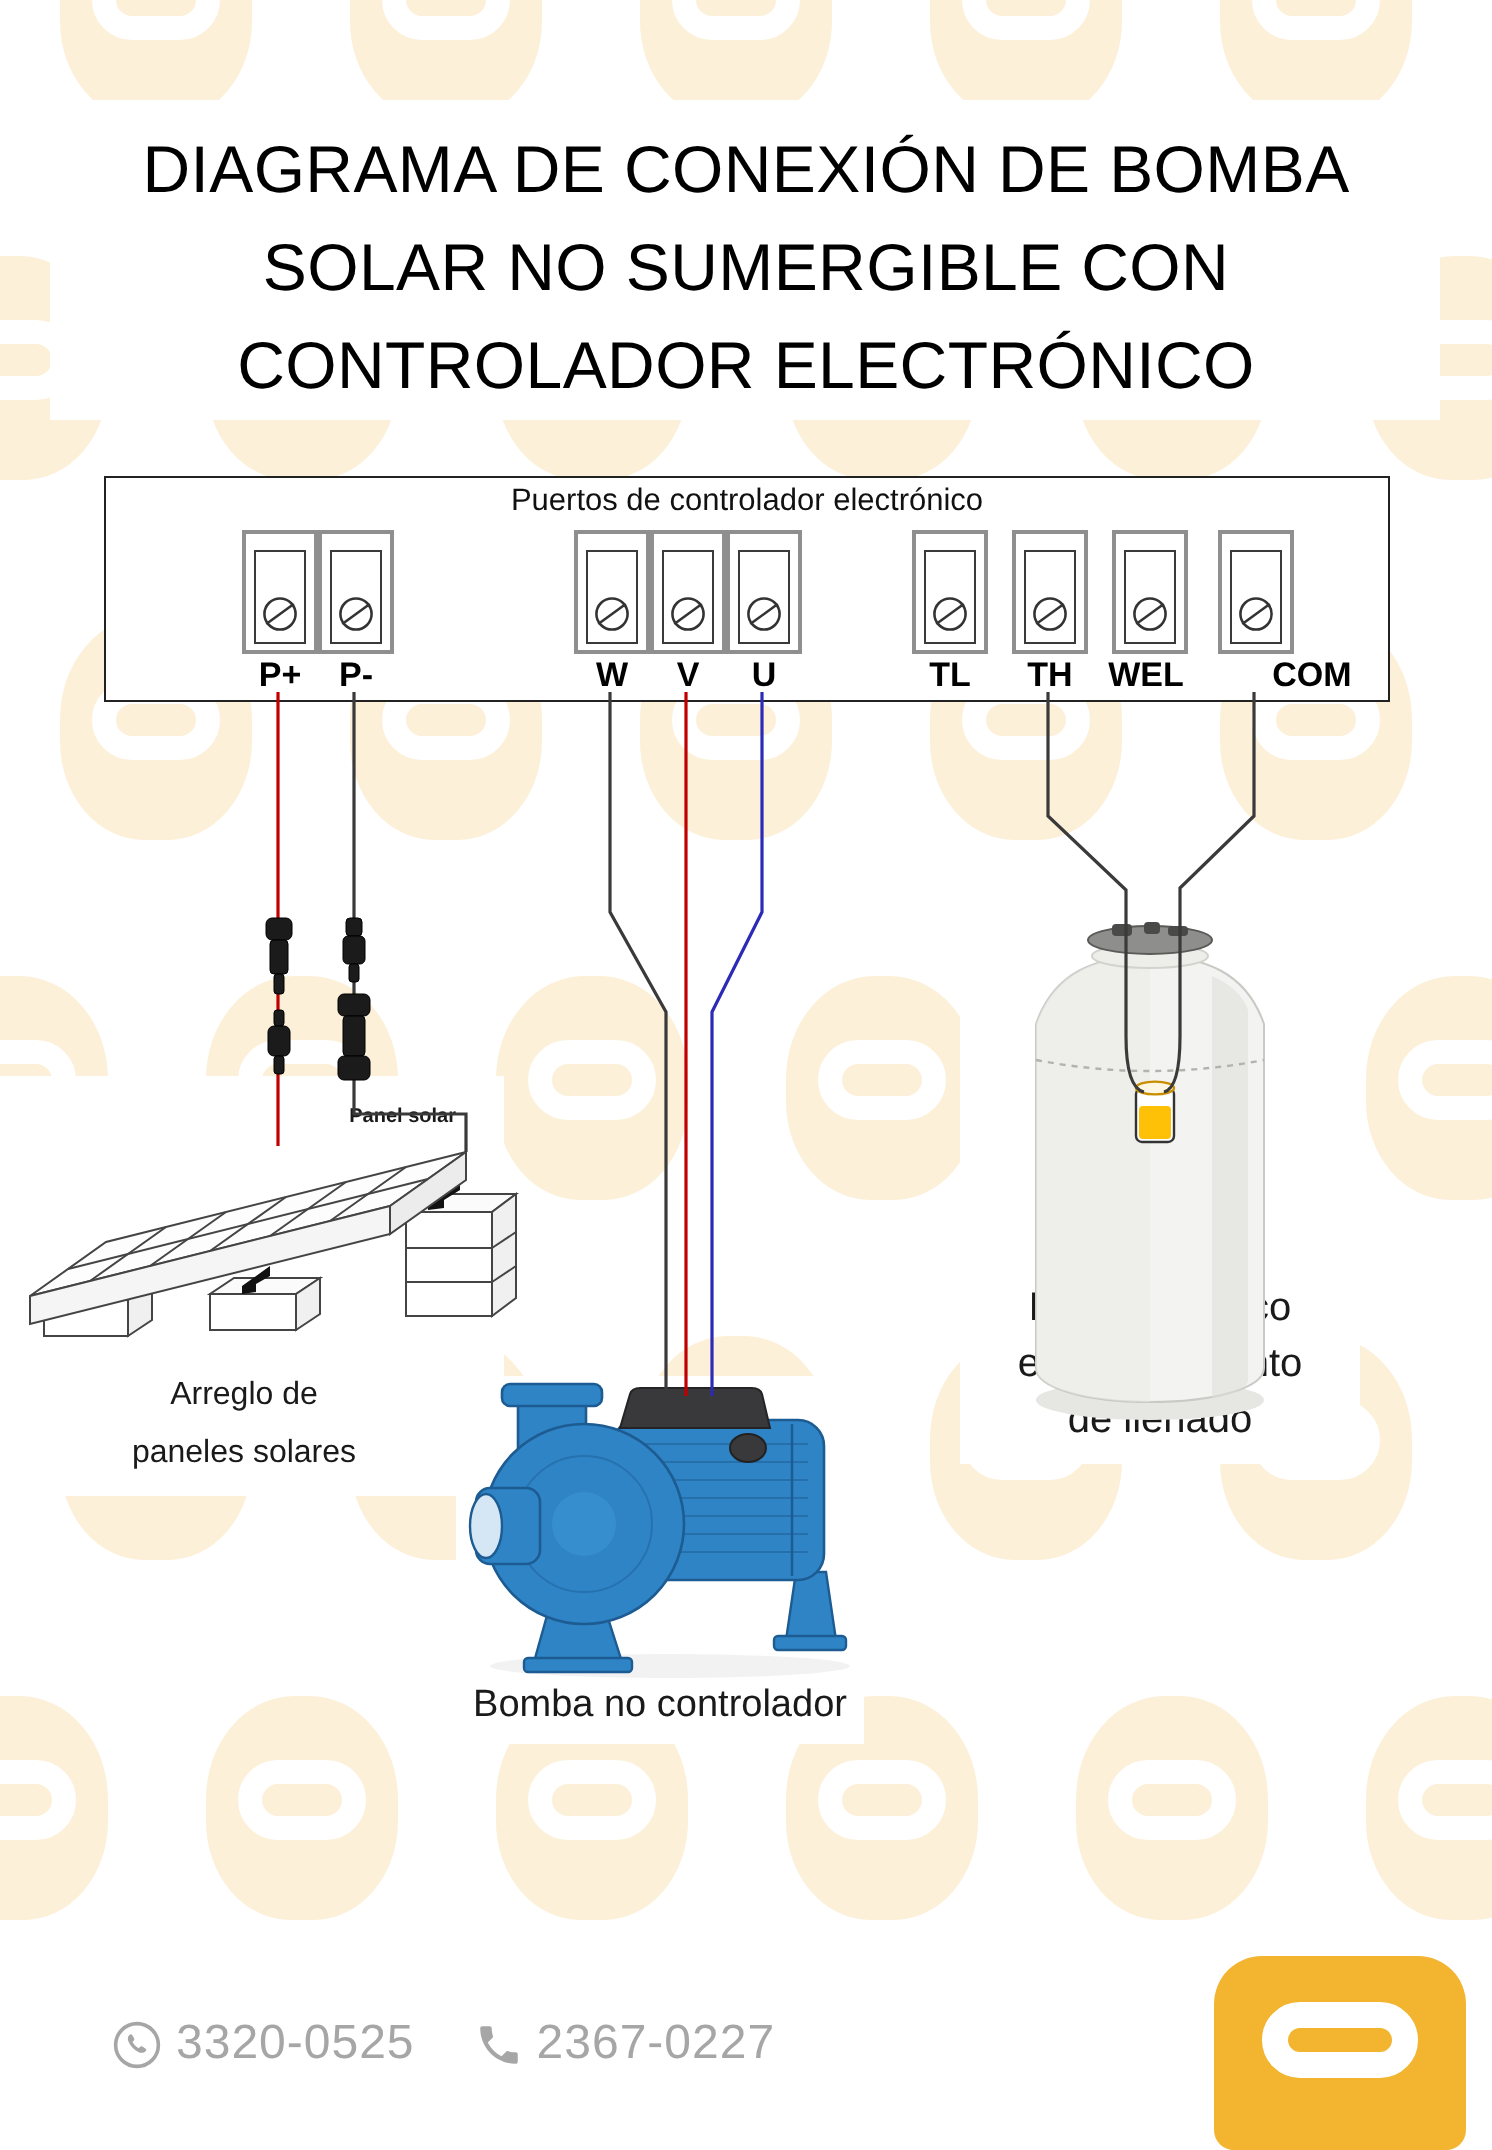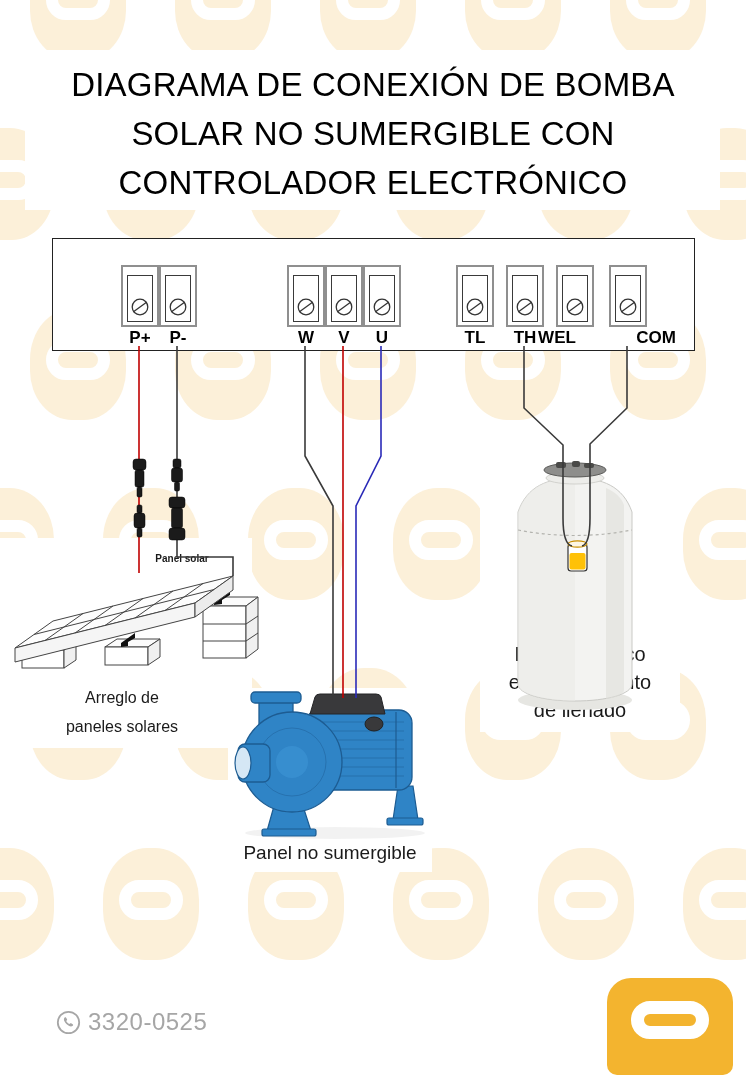--- a/index.html
+++ b/index.html
@@ -25,24 +25,24 @@
         border:1.5px solid #222;background:#fff;box-sizing:border-box;}
   #ctrl-title{position:absolute;top:3px;left:0;width:100%;text-align:center;font-size:15.5px;color:#111;}
   .term{position:absolute;top:26px;width:38px;height:62px;background:#fff;
         border:2px solid #8f8f8f;box-sizing:border-box;}
   .term-inner{position:absolute;left:4px;right:4px;top:8px;bottom:3px;border:1.5px solid #3a3a3a;
         display:flex;align-items:flex-end;justify-content:center;padding-bottom:3px;box-sizing:border-box;}
   .t-pp{left:68px}.t-pm{left:106px}.t-w{left:234px}.t-v{left:272px}.t-u{left:310px}
   .t-tl{left:403px}.t-th{left:453px}.t-wel{left:503px}.t-com{left:556px}
   .pl{position:absolute;top:89px;width:44px;text-align:center;font-weight:bold;font-size:17px;color:#000;}
   .pl-pp{left:65px}.pl-pm{left:103px}.pl-w{left:231px}.pl-v{left:269px}.pl-u{left:307px}
-  .pl-tl{left:400px}.pl-th{left:450px}.pl-wel{left:482px}.pl-com{left:581px}
+  .pl-tl{left:400px}.pl-th{left:450px}.pl-wel{left:498px}.pl-com{left:581px}
   
   .caption{position:absolute;z-index:2;text-align:center;color:#1a1a1a;white-space:pre-line;}
-  #cap-panel-tag{left:136px;top:553px;width:92px;font-size:10px;font-weight:bold;}
+  #cap-panel-tag{left:136px;top:553px;width:92px;font-size:10px;font-weight:bold;text-align:right;}
   #cap-panels{left:18px;top:683px;width:208px;font-size:16px;line-height:29px;}
   #cap-pump{left:228px;top:842px;width:204px;font-size:19px;}
   #cap-tank{left:478px;top:640px;width:204px;font-size:20px;line-height:28px;}
   
   #art{position:absolute;inset:0;z-index:3;pointer-events:none;}
   
   #footer{position:absolute;left:55px;top:1008px;z-index:4;display:flex;align-items:center;gap:14px;
           color:#A6A6A6;font-size:24px;letter-spacing:0.5px;}
   .f-item{display:flex;align-items:center;gap:6px;}
   .f-item + .f-item{margin-left:16px;}
@@ -160,20 +160,21 @@
 <div class="backer" id="bk-title"></div>
 <div class="backer" id="bk-panel"></div>
 <div class="backer" id="bk-pump"></div>
 <div class="backer" id="bk-tank"></div>
 
 <div id="title">DIAGRAMA DE CONEXIÓN DE BOMBA
 SOLAR NO SUMERGIBLE CON
 CONTROLADOR ELECTRÓNICO</div>
 
 <div id="ctrl">
+  <div id="ctrl-title">Puertos de controlador electrónico</div>
 
   <div class="term t-pp">
       <div class="term-inner">
         <svg viewBox="0 0 24 24" width="22" height="22">
           <circle cx="12" cy="12" r="8.5" fill="none" stroke="#333" stroke-width="1.4"></circle>
           <line x1="4.5" y1="17.5" x2="19.5" y2="6.5" stroke="#333" stroke-width="1.4"></line>
         </svg>
       </div>
     </div>
   <div class="term t-pm">
@@ -248,21 +249,21 @@
   <div class="pl pl-u">U</div>
   <div class="pl pl-tl">TL</div>
   <div class="pl pl-th">TH</div>
   <div class="pl pl-wel">WEL</div>
   <div class="pl pl-com">COM</div>
 </div>
 
 <div class="caption" id="cap-panel-tag">Panel solar</div>
 <div class="caption" id="cap-panels">Arreglo de
 paneles solares</div>
-<div class="caption" id="cap-pump">Panel no sumergible</div>
+<div class="caption" id="cap-pump">Bomba no controlador</div>
 <div class="caption" id="cap-tank">Flote en tinaco
 elevado o punto
 de llenado</div>
 
 <svg id="art" width="746" height="1075" viewBox="0 0 746 1075">
 
   <g>
     <ellipse cx="575" cy="700" rx="57" ry="10" fill="#E6E6E2" stroke="none"></ellipse>
     <path d="M518,512 C527,486 548,478 575,478 C602,478 623,486 632,512 L632,684 C632,694 607,701 575,701 C543,701 518,694 518,684 Z" fill="#F3F3F1" stroke="#C9C9C5" stroke-width="1"></path>
     <path d="M518,512 C527,486 548,478 575,478 L575,701 C543,701 518,694 518,684 Z" fill="#E9E9E6" opacity="0.55"></path>
@@ -384,17 +385,23 @@
 </svg>
 
 <div id="footer">
   <div class="f-item">
     <svg width="27" height="27" viewBox="0 0 24 24">
       <circle cx="12" cy="12" r="9.5" fill="none" stroke="#A6A6A6" stroke-width="1.6"></circle>
       <path d="M8.6,7.6 c0.5,-0.5 1,-0.4 1.3,0.1 l0.8,1.3 c0.2,0.4 0.1,0.8 -0.2,1.1 l-0.5,0.5 c0.5,1.2 1.6,2.3 2.8,2.8 l0.5,-0.5 c0.3,-0.3 0.7,-0.4 1.1,-0.2 l1.3,0.8 c0.5,0.3 0.6,0.8 0.1,1.3 c-0.8,0.8 -2,0.9 -3.2,0.3 c-1.8,-0.9 -3.3,-2.4 -4.2,-4.2 C7.7,9.6 7.8,8.4 8.6,7.6 Z" fill="#A6A6A6"></path>
     </svg>
     <span>3320-0525</span>
   </div>
+  <div class="f-item">
+    <svg width="25" height="25" viewBox="0 0 24 24">
+      <path d="M6.62 10.79c1.44 2.83 3.76 5.14 6.59 6.59l2.2-2.2c.27-.27.67-.36 1.02-.24 1.12.37 2.33.57 3.57.57.55 0 1 .45 1 1V20c0 .55-.45 1-1 1-9.39 0-17-7.61-17-17 0-.55.45-1 1-1h3.5c.55 0 1 .45 1 1 0 1.25.2 2.45.57 3.57.11.35.03.74-.25 1.02l-2.2 2.2z" fill="#A6A6A6"></path>
+    </svg>
+    <span>2367-0227</span>
+  </div>
 </div>
 
 <div id="logo" style="background: rgb(243, 180, 47);">
   <div id="logo-ring"></div>
 </div>
 
 </body></html>

